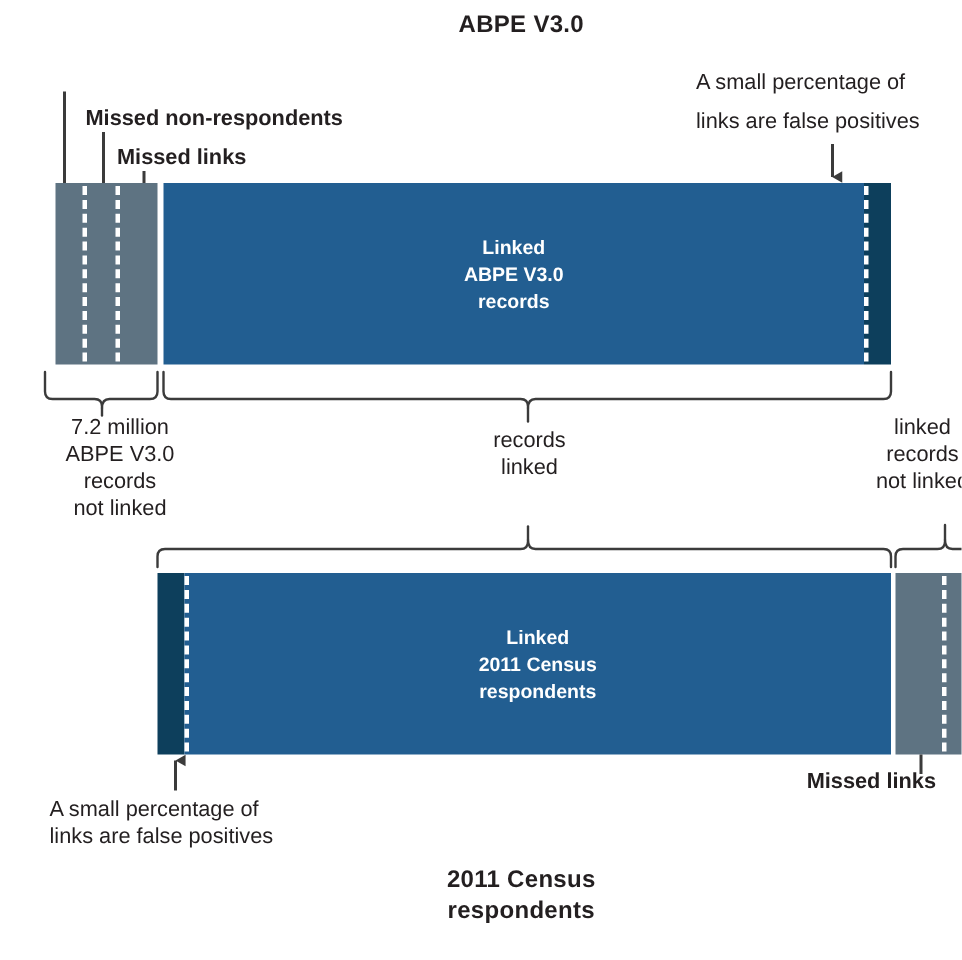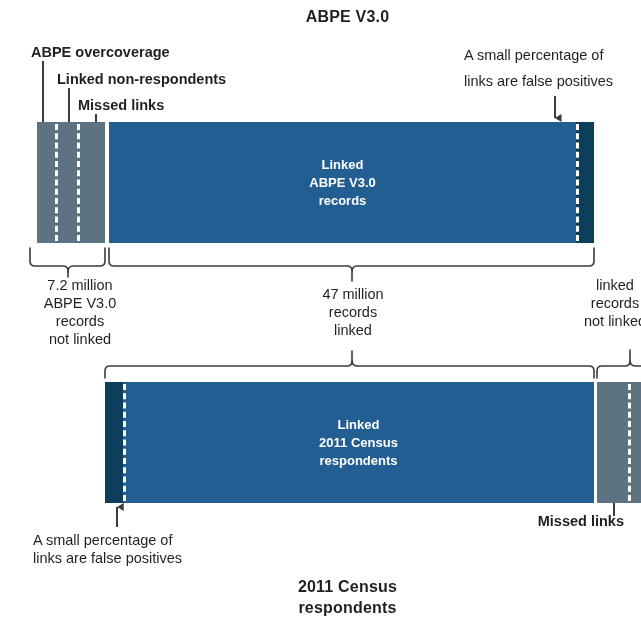--- a/index.html
+++ b/index.html
@@ -84,23 +84,22 @@
 
   svg.overlay{position:absolute;left:0;top:0;width:641px;height:640px;overflow:visible;}
 </style>
 </head>
 <body>
 
 <div class="stage">
 
   <div class="title" id="title-top">ABPE V3.0</div>
 
-  <div class="callout bold" style="left:4px;top:43px;">ABPE overcoverage</div>
-
-  <div class="callout bold" style="left:30px;top:70px;">Linked non-respondents</div>
+
+  <div class="callout bold" style="left:30px;top:70px;">Missed non-respondents</div>
 
   <div class="callout bold" style="left:51px;top:96px;">Missed links</div>
 
   <div class="callout" style="left:437px;top:46px;">A small percentage of</div>
   <div class="callout" style="left:437px;top:72px;">links are false positives</div>
 
   <div class="leader" style="left:15px;top:61px;height:61px;"></div>
   <div class="leader" style="left:41px;top:88px;height:34px;"></div>
   <div class="leader" style="left:68px;top:114px;height:8px;"></div>
 
@@ -123,21 +122,20 @@
   </div>
 
   <div class="blabel" style="left:0px;top:276px;width:106px;">
     <div>7.2 million</div>
     <div>ABPE V3.0</div>
     <div>records</div>
     <div>not linked</div>
   </div>
 
   <div class="blabel" style="left:246px;top:285px;width:160px;">
-    <div>47 million</div>
     <div>records</div>
     <div>linked</div>
   </div>
 
   <div class="blabel" style="left:535px;top:276px;width:106px;">
     <div>linked</div>
     <div>records</div>
     <div>not linked</div>
   </div>
 

